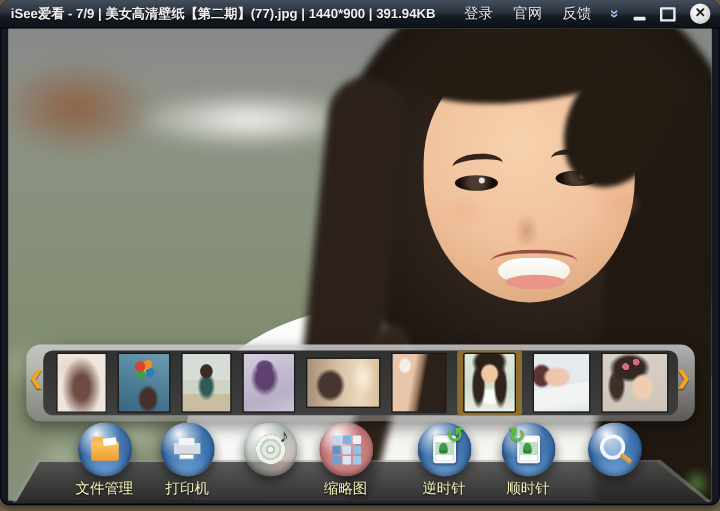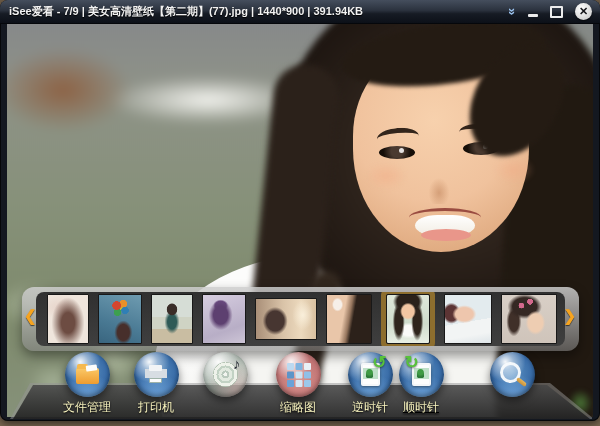--- a/index.html
+++ b/index.html
@@ -132,20 +132,25 @@
     background:linear-gradient(#e5b45a,#c8923c);border-radius:2px;transform:rotate(38deg);}
 </style>
 </head>
 <body>
 
 <div class="stage">
   <div class="window">
 
     <div class="titlebar">
       <div class="tb-title">iSee爱看 - 7/9 | 美女高清壁纸【第二期】(77).jpg | 1440*900 | 391.94KB</div>
+      <div class="tb-menu">
+          <span>登录</span>
+          <span>官网</span>
+          <span>反馈</span>
+        </div>
       <div class="tb-ctrls">
         <span class="ctrl-chev">»</span>
         <span class="ctrl-min"></span>
         <span class="ctrl-max"></span>
         <span class="ctrl-close">✕</span>
       </div>
     </div>
 
     <div class="photo">
       <div class="p-bg"></div>
@@ -206,33 +211,33 @@
             <div class="glyph"></div>
           </div>
           <div class="dock-label">打印机</div>
         </div>
         <div class="dock-btn" data-icon="slideshow-icon" style="left: 185px; gap: 26px;">
           <div class="sphere">
             <div class="glyph"></div>
           </div>
           <div class="dock-label">幻灯片</div>
         </div>
-        <div class="dock-btn" data-icon="thumbnails-icon" style="left: 258px;">
+        <div class="dock-btn" data-icon="thumbnails-icon" style="left: 248px;">
           <div class="sphere">
             <div class="glyph"></div>
           </div>
           <div class="dock-label">缩略图</div>
         </div>
         <div class="dock-btn" data-icon="rotate-ccw-icon" style="left: 330px;">
           <div class="sphere">
             <div class="glyph"></div>
           </div>
           <div class="dock-label">逆时针</div>
         </div>
-        <div class="dock-btn" data-icon="rotate-cw-icon" style="left: 381px; text-decoration: underline;">
+        <div class="dock-btn" data-icon="rotate-cw-icon" style="left: 400px;">
           <div class="sphere">
             <div class="glyph"></div>
           </div>
           <div class="dock-label">顺时针</div>
         </div>
         <div class="dock-btn" data-icon="magnifier-icon" style="left: 472px;">
           <div class="sphere">
             <div class="glyph"></div>
           </div>
           <div class="dock-label"></div>

